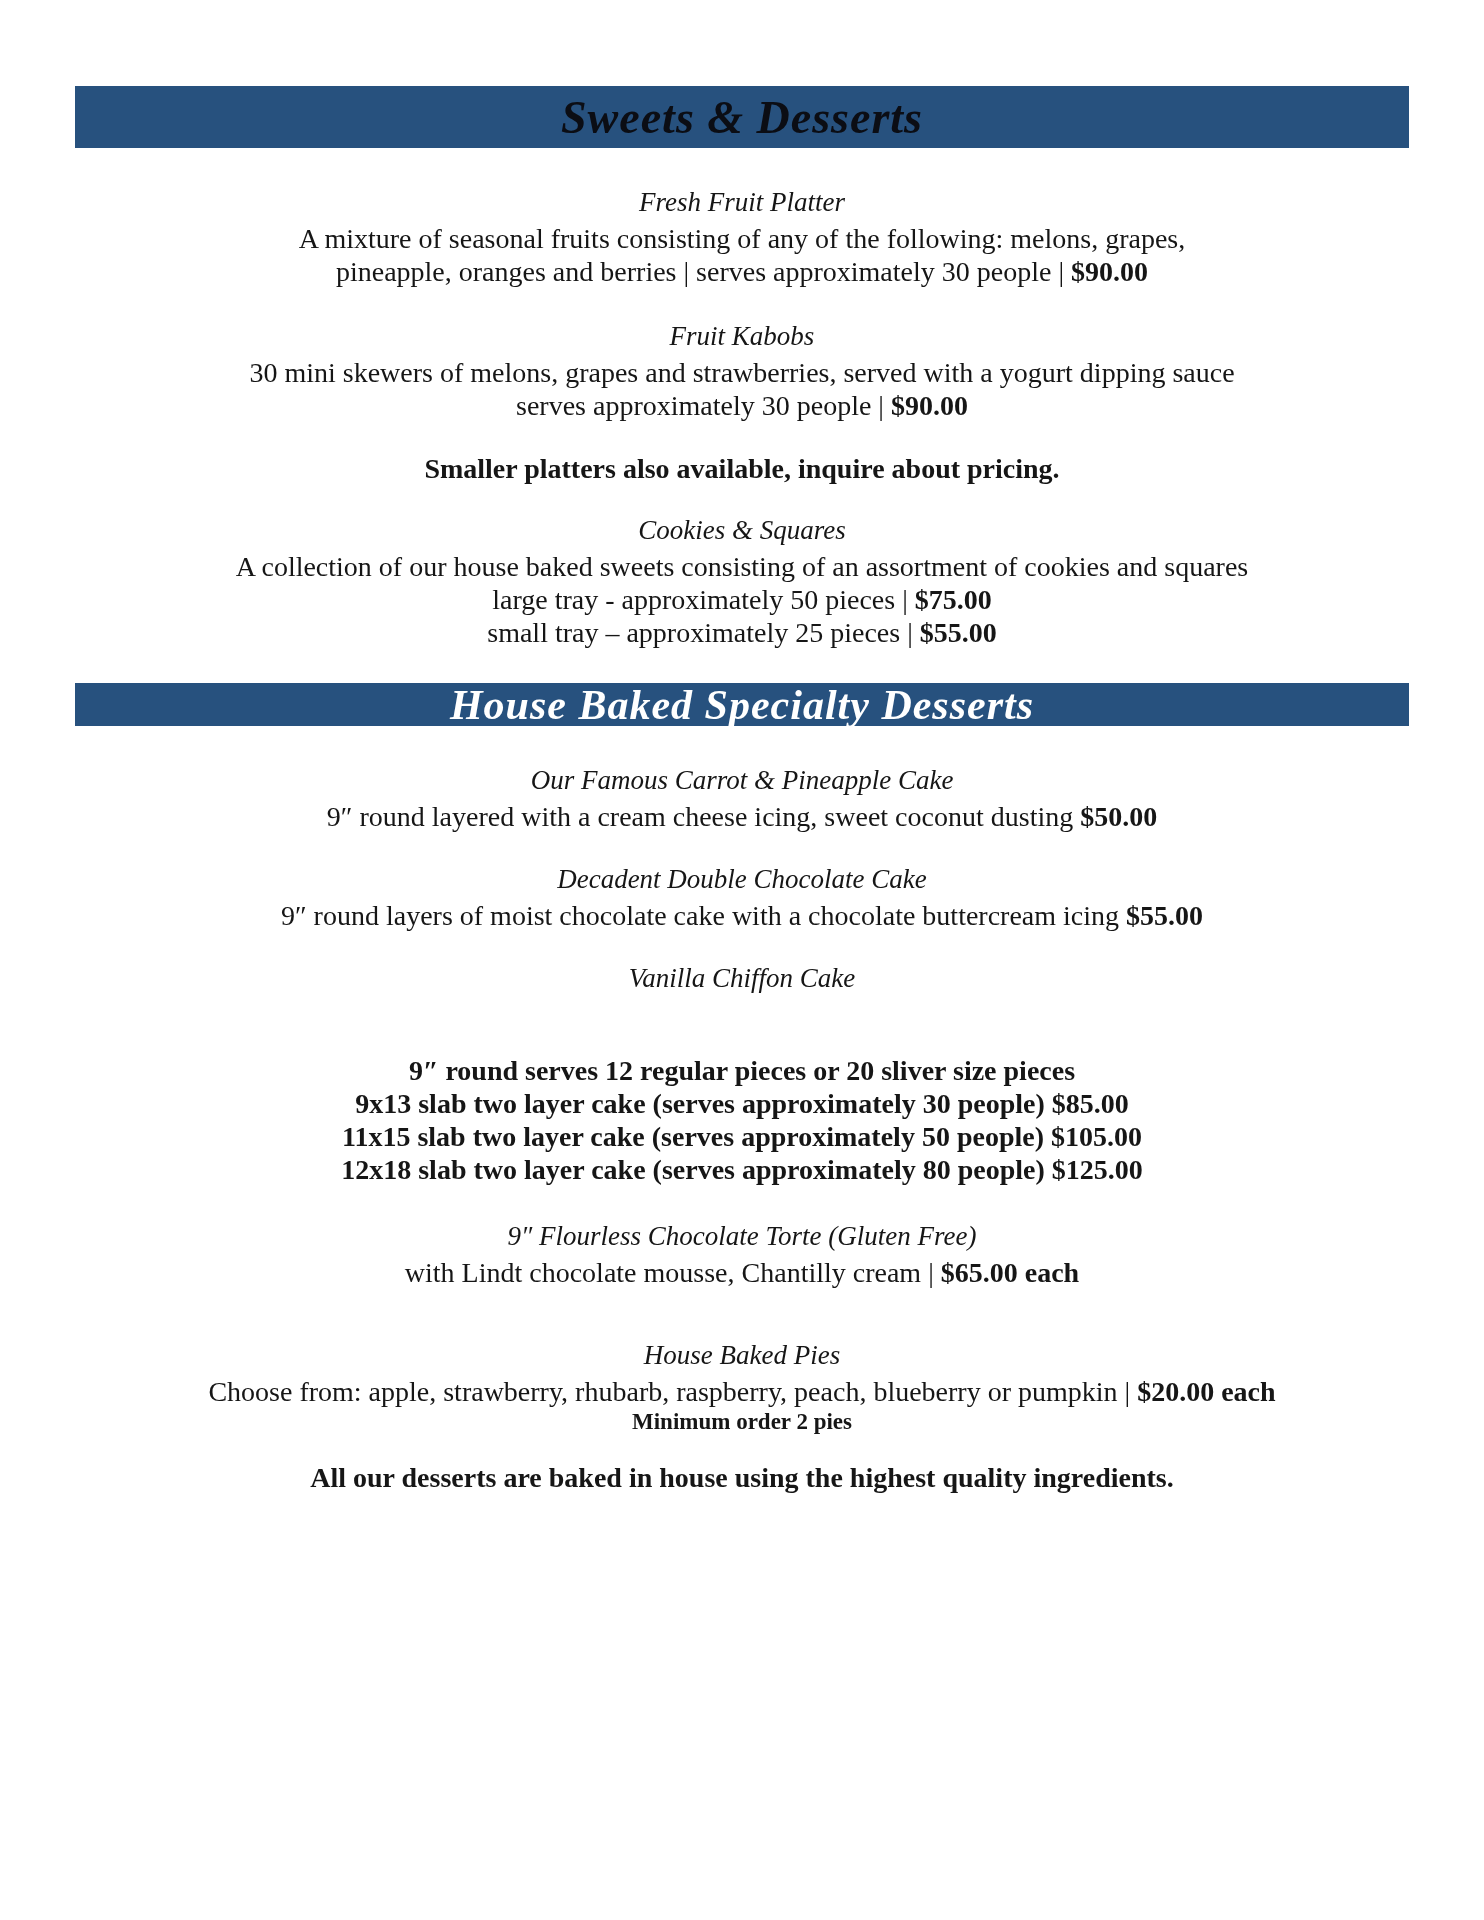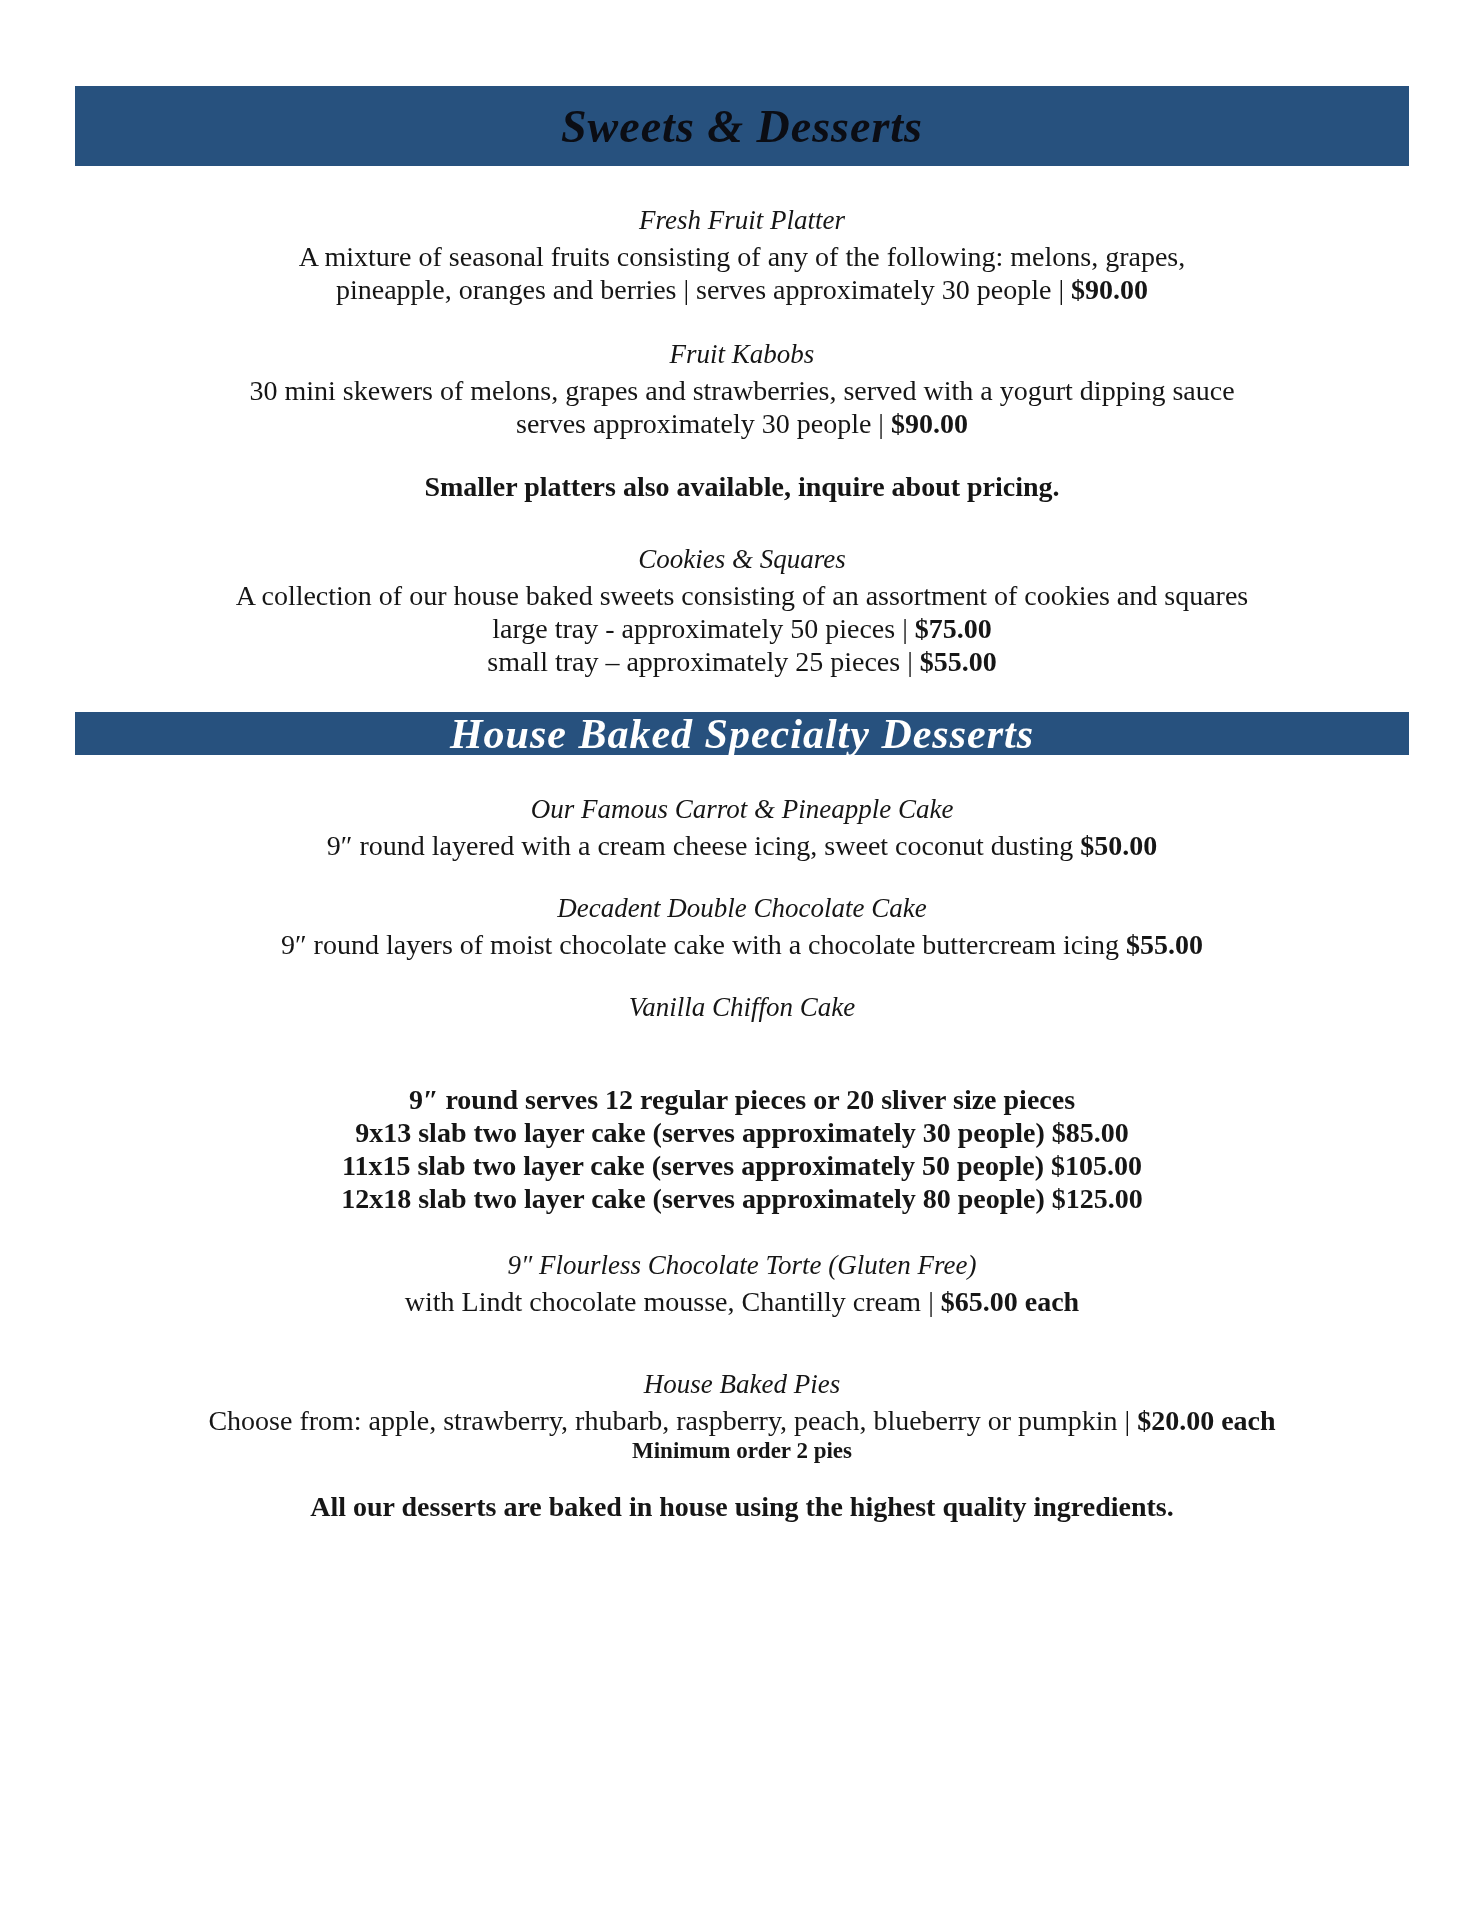--- a/index.html
+++ b/index.html
@@ -16,42 +16,42 @@
     font-family:"Liberation Serif","DejaVu Serif",serif;
     color:var(--body-text);
     overflow:hidden;
   }
   .content{padding:0 75px;}
   .banner{
     background:var(--banner-bg);
     display:flex;align-items:center;justify-content:center;
     width:100%;
   }
-  .banner-1{height:80px;margin-top:86px;}
+  .banner-1{height:62px;margin-top:86px;}
   .banner-2{height:43px;margin-top:34px;}
   .banner-title{
     font-style:italic;font-weight:bold;
     letter-spacing:1px;
   }
   .banner-1 .banner-title{font-size:46px;color:var(--banner1-text);}
   .banner-2 .banner-title{font-size:42px;color:var(--banner2-text);}
   .item{text-align:center;}
   .item-title{
     font-style:italic;font-weight:normal;
     font-size:27px;line-height:40px;color:var(--body-text);
   }
   .line{font-size:28px;line-height:33px;}
   .price{font-weight:bold;}
   .bold-line{font-size:28px;line-height:33px;font-weight:bold;}
   .small-bold{font-size:23px;line-height:27px;font-weight:bold;}
   
   .mt-fresh{margin-top:34px;}
   .mt-kabobs{margin-top:28px;}
   .mt-note{margin-top:30px;text-align:center;}
-  .mt-cookies{margin-top:36px;}
+  .mt-cookies{margin-top:25px;}
   .mt-carrot{margin-top:34px;}
   .mt-choc{margin-top:26px;}
   .mt-chiffon{margin-top:26px;}
   .mt-sizing{margin-top:56px;}
   .mt-torte{margin-top:30px;}
   .mt-pies{margin-top:46px;}
   .mt-footer{margin-top:26px;}
 </style>
 </head>
 <body>

